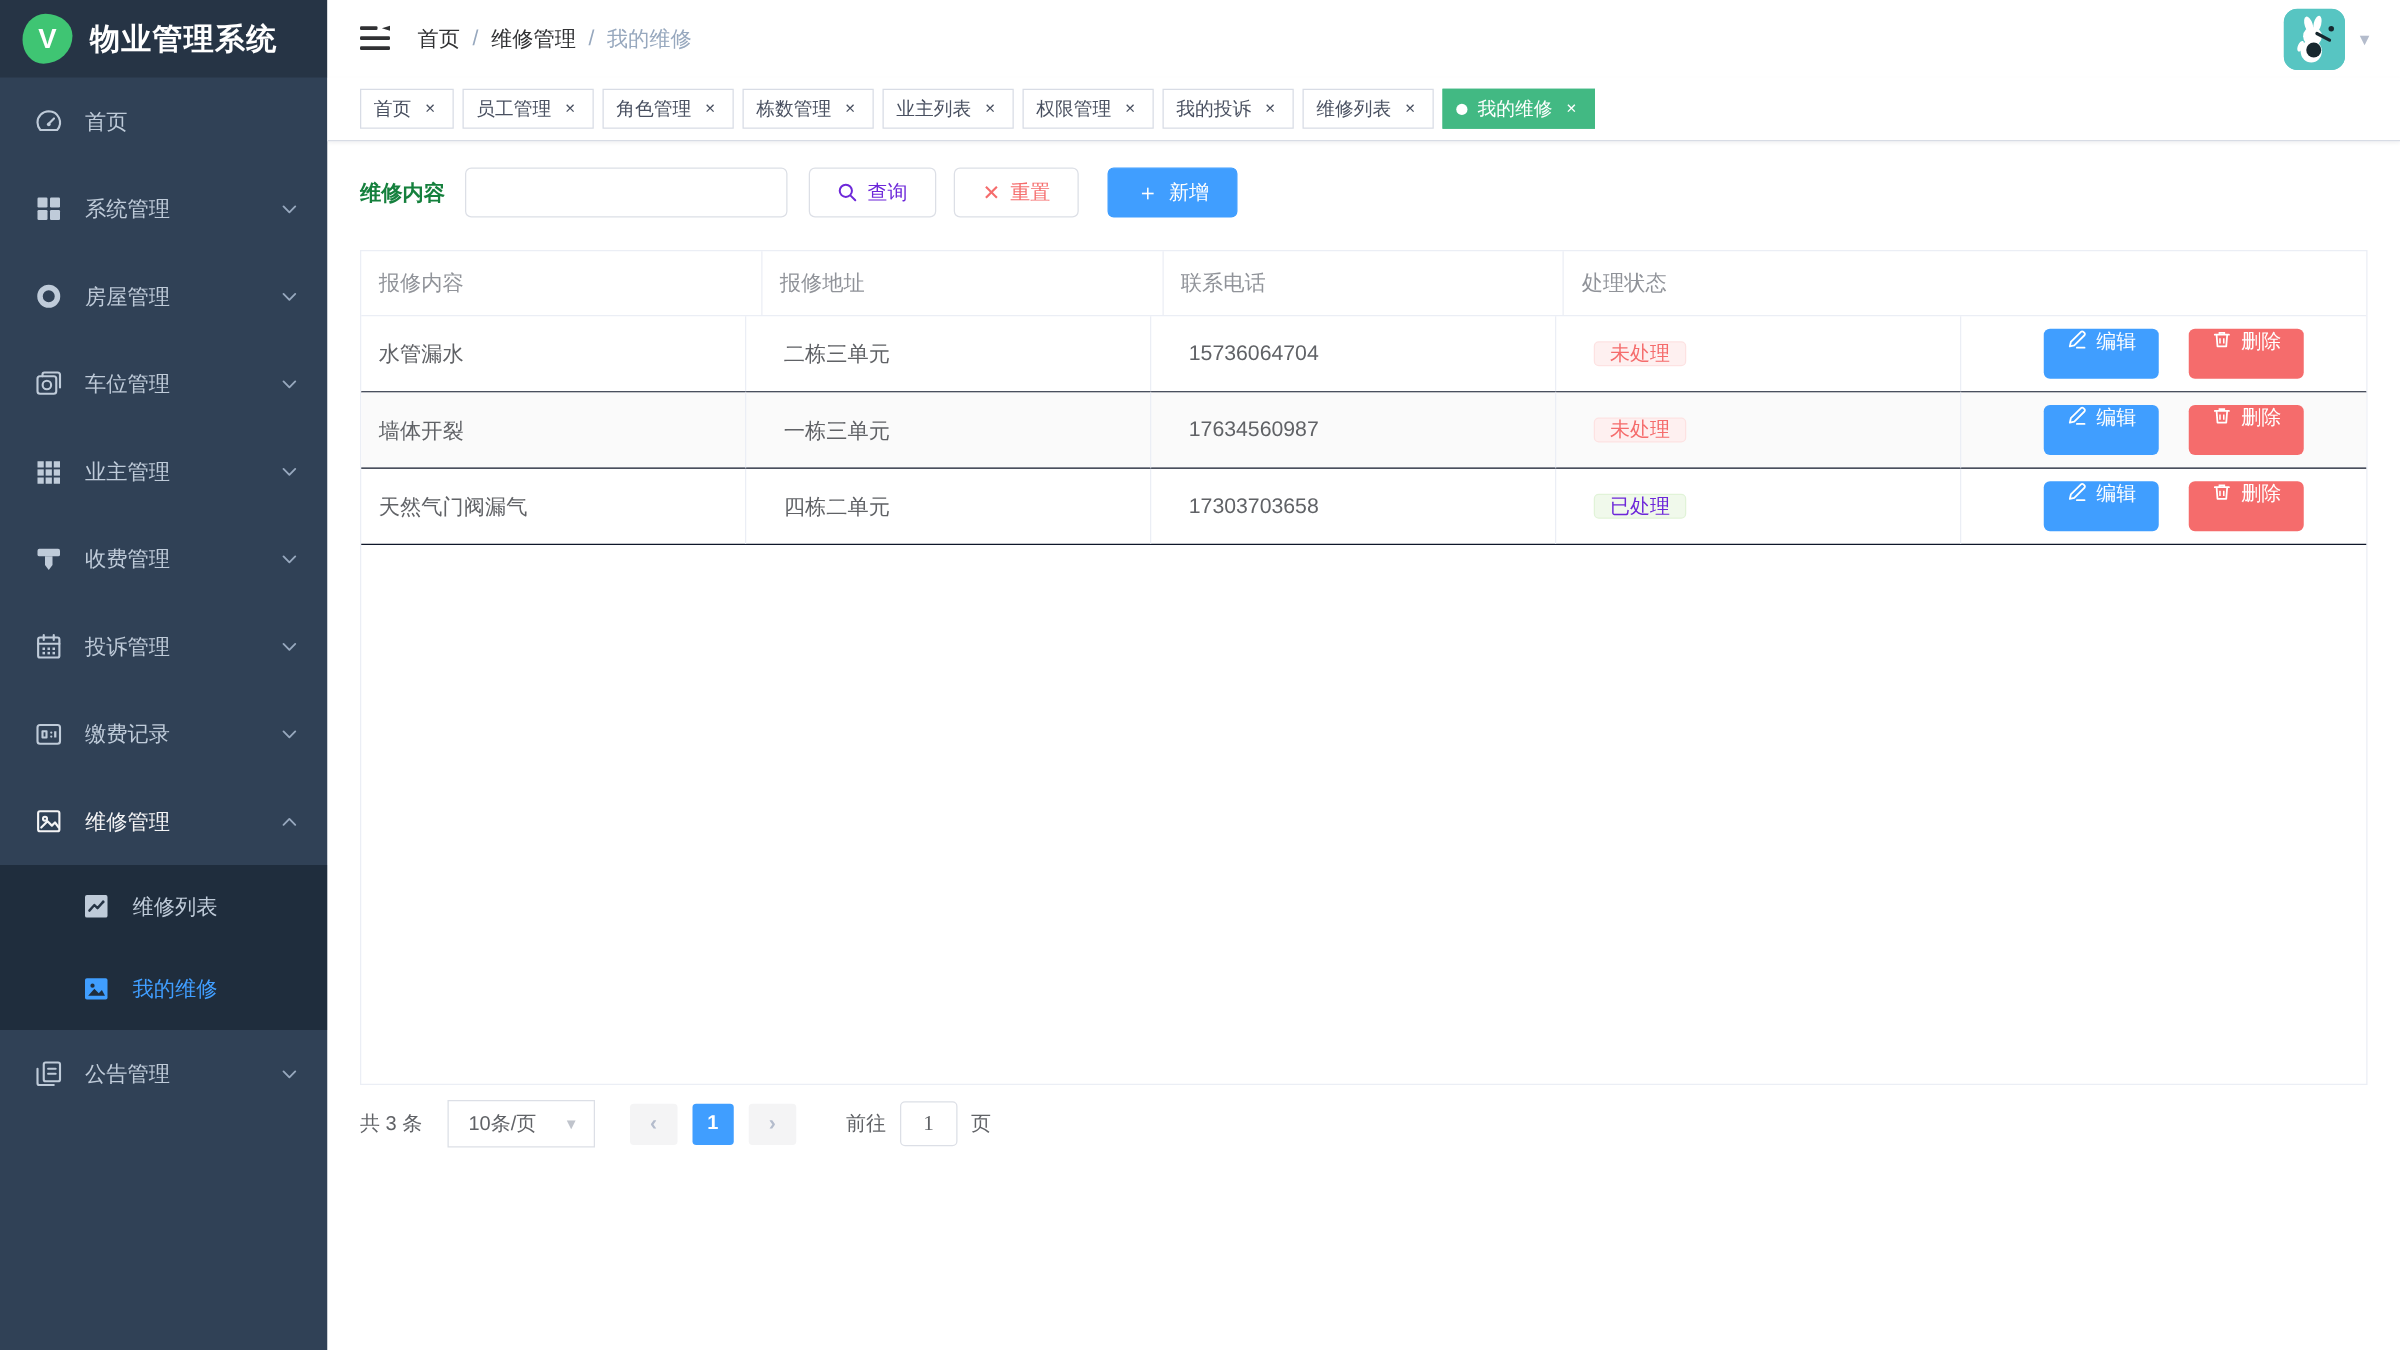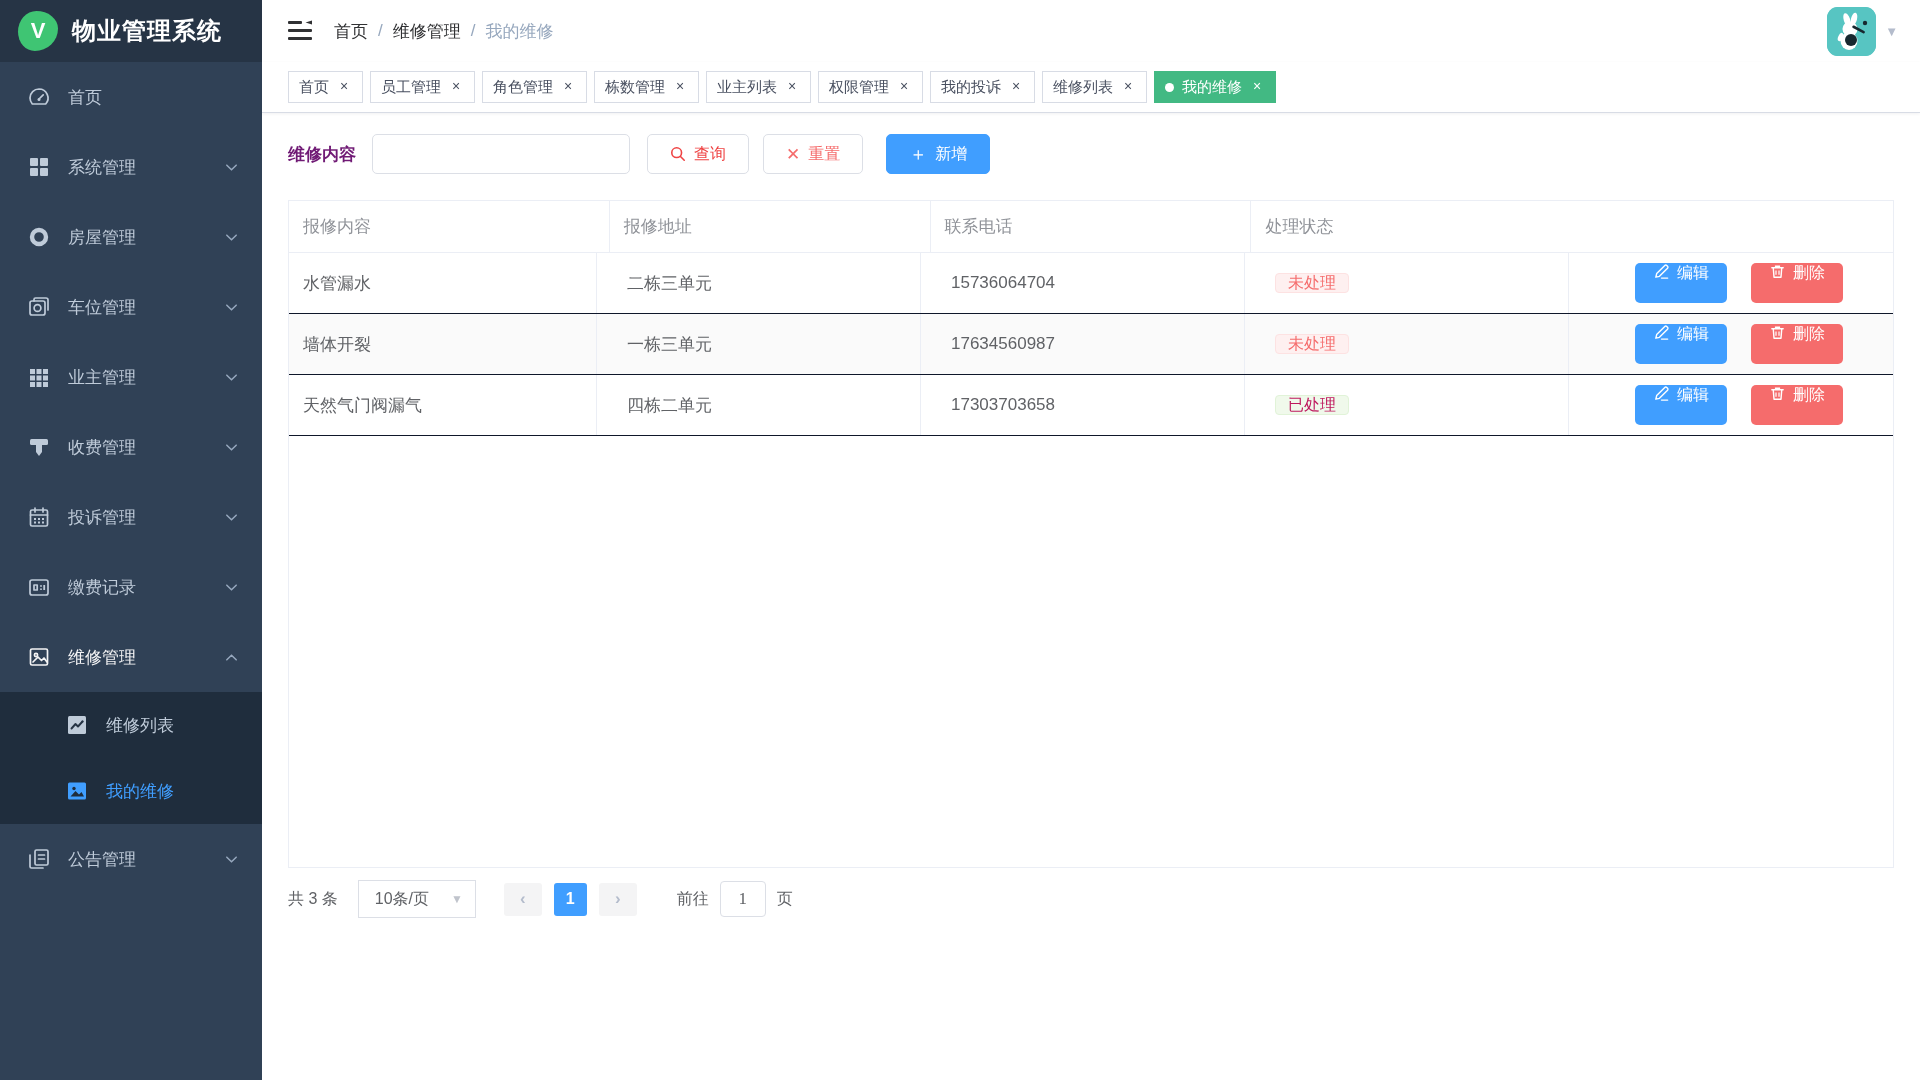--- a/index.html
+++ b/index.html
@@ -46,45 +46,45 @@
   .tab .tab-close { margin-left:7px; font-size:14px; color:#495060; width:16px; height:16px; line-height:15px;
     text-align:center; border-radius:50%; }
   .tab.active { background:#42b983; border-color:#42b983; color:#fff; }
   .tab.active .tab-close { color:#fff; }
   .tab .tab-dot { display:none; width:9px; height:9px; border-radius:50%; background:#fff; margin-right:8px; }
   .tab.active .tab-dot { display:inline-block; }
 
   .content { flex:1; padding:0 26px; display:flex; flex-direction:column; min-height:0; }
 
   .toolbar { margin-top:21px; display:flex; align-items:center; flex:none; }
-  .search-label { font-size:17px; font-weight:bold; color:#701a75; }
+  .search-label { font-size:17px; font-weight:bold; color:#15803d; }
   .search-input { width:258px; height:40px; border:1px solid #dcdfe6; border-radius:5px; margin-left:16px;
     font-size:16px; padding:0 14px; color:#606266; outline:none; }
   .btn { height:40px; border-radius:5px; font-size:16px; display:inline-flex; align-items:center; gap:8px;
-    padding:0 22px; cursor:pointer; border:1px solid #dcdfe6; background:#fff; color:#ef4444; }
+    padding:0 22px; cursor:pointer; border:1px solid #dcdfe6; background:#fff; color:#6d28d9; }
   .btn svg { width:16px; height:16px; }
   .btn-query { margin-left:17px; }
   .btn-reset { margin-left:14px; color:#f56c6c; }
   .btn-reset .x-ico { color:#f56c6c; font-size:17px; line-height:1; }
   .btn-add { margin-left:23px; background:#409EFF; border-color:#409EFF; color:#fff; }
   .btn-add .plus-ico { font-size:18px; line-height:1; }
 
   
   .table-wrap { margin-top:26px; border:1px solid #ebeef5; height:668px; display:flex; flex-direction:column; flex:none; }
   .t-row { display:grid; grid-template-columns:1fr 1fr 1fr 1fr 1fr; }
   .t-head { height:52px; border-bottom:1px solid #ebeef5; }
   .t-cell { display:flex; align-items:center; padding:0 14px; border-right:1px solid #ebeef5; font-size:17px; }
   .t-cell:last-child { border-right:none; }
   .t-head .t-cell { color:#909399; font-weight:400; }
   .t-head .t-cell.c-op, .t-body-row .t-cell.c-op { justify-content:center; }
   .t-body-row { height:61px; border-bottom:1px solid #0f172a; color:#606266;gap:16px; }
   .t-body-row:nth-child(even) { background:#fafafa; }
   .tag { display:inline-flex; align-items:center; height:20px; padding:0 12px; border-radius:4px; font-size:16px; }
   .tag-danger { color:#f56c6c; background:#fef0f0; border:1px solid #fde2e2; }
-  .tag-success { color:#be185d; background:#f0f9eb; border:1px solid #e1f3d8; }
+  .tag-success { color:#6d28d9; background:#f0f9eb; border:1px solid #e1f3d8; }
   .op-btn { height:40px; padding:0 18px; border-radius:5px; border:none; color:#fff; font-size:16px;
     display:inline-flex; gap:7px; cursor:pointer; font-weight:500; }
   .op-btn svg { width:17px; height:17px; }
   .op-edit { background:#409EFF; }
   .op-del { background:#f56c6c; margin-left:24px; }
   .t-filler { flex:1; }
 
   
   .pagination { margin-top:12px; display:flex; align-items:center; font-size:16px; color:#606266; flex:none; }
   .pg-total { margin-right:20px; }

